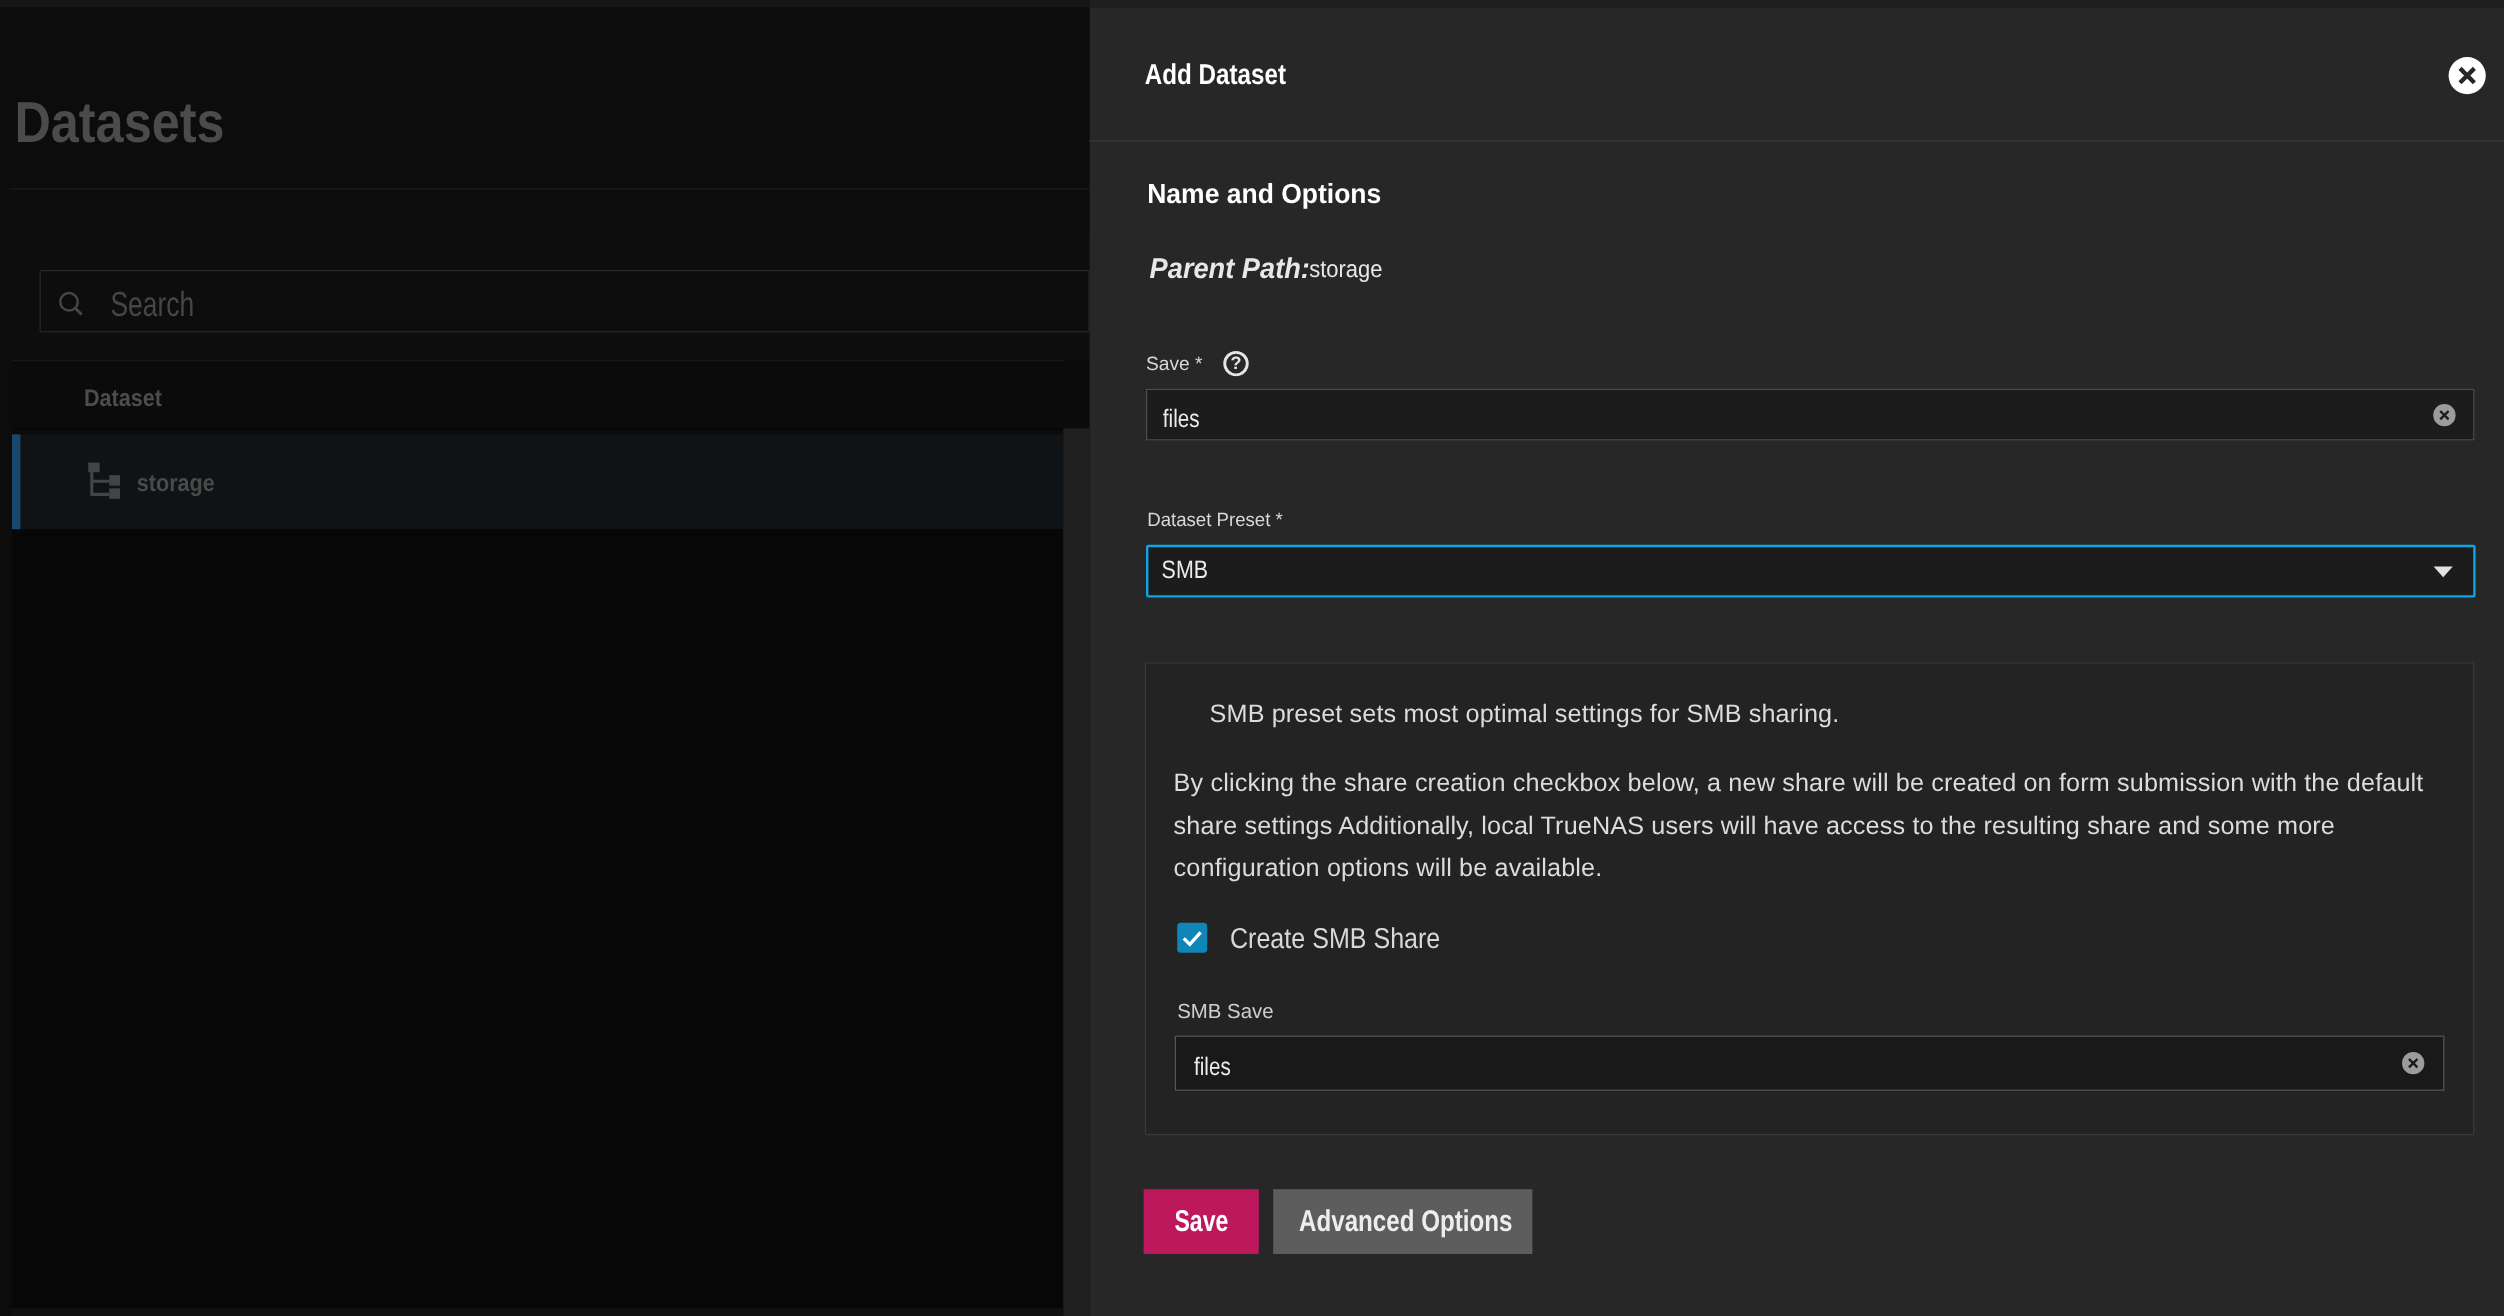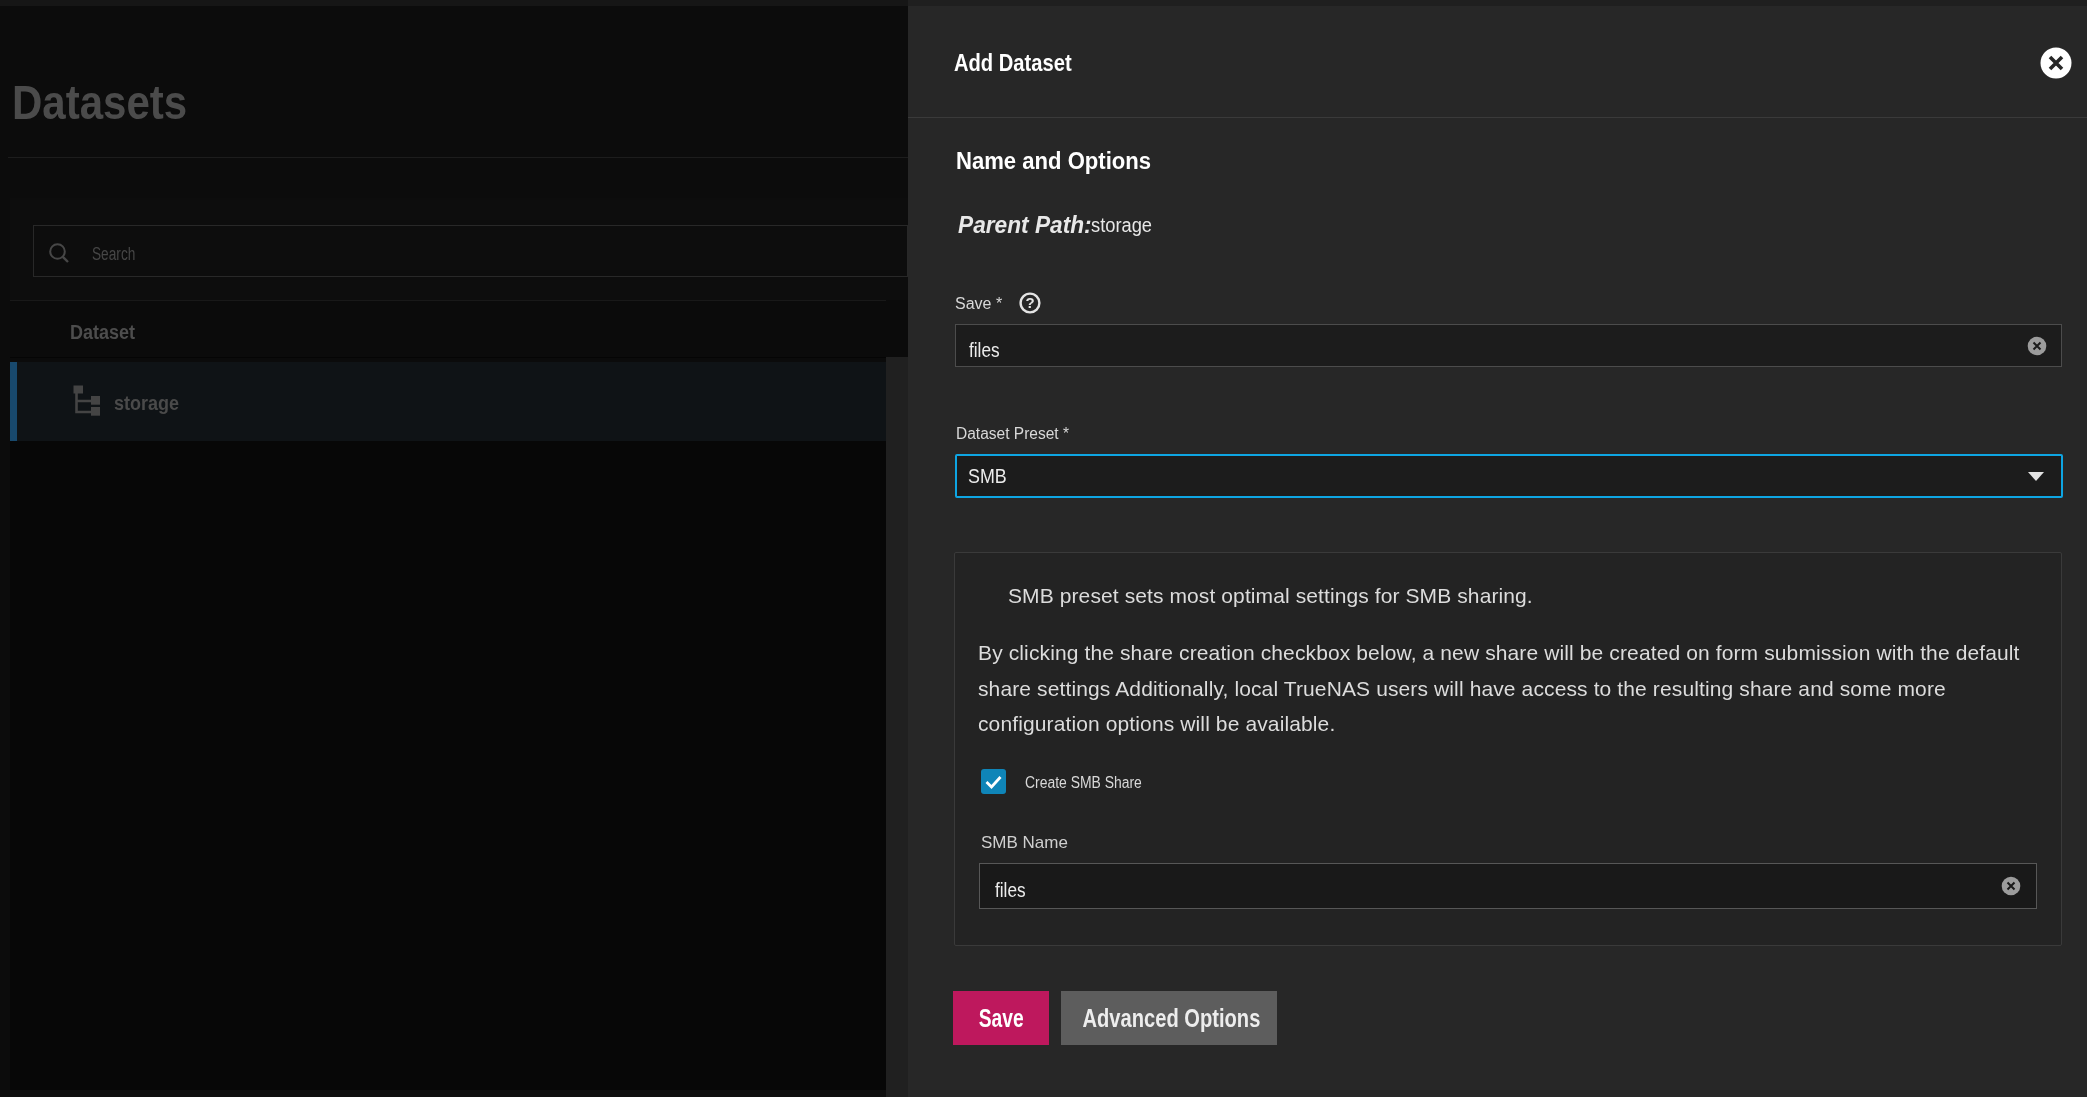--- a/index.html
+++ b/index.html
@@ -24,21 +24,21 @@
   <div class="abs" style="left:10px;top:441px;width:876px;height:656px;background:#070707;"></div>
   <div class="abs" style="left:886px;top:357px;width:22px;height:740px;background:#202020;"></div>
 
   <div class="abs" style="left:10px;top:198px;width:898px;height:102px;background:#0d0d0d;"></div>
 
   <div class="abs" style="left:33px;top:225px;width:875px;height:52px;border:1px solid #282828;"></div>
   <svg class="abs" style="left:46px;top:240px;" width="26" height="26" viewBox="0 0 26 26">
     <circle cx="11.5" cy="11.5" r="7.3" fill="none" stroke="#474747" stroke-width="2"></circle>
     <line x1="16.8" y1="16.8" x2="22" y2="22" stroke="#474747" stroke-width="2.4"></line>
   </svg>
-  <div class="abs" style="left:92px;top:243px;font-size:18px;color:#464646;line-height:22px;"><span class="sx" style="transform:scaleX(0.76);">Search</span></div>
+  <div class="abs" style="left:92px;top:243px;font-size:29px;color:#464646;line-height:22px;"><span class="sx" style="transform:scaleX(0.76);">Search</span></div>
 
   <div class="abs" style="left:10px;top:300px;width:876px;height:1px;background:#191919;"></div>
   <div class="abs" style="left:70px;top:322px;font-size:20px;font-weight:bold;color:#4d4d4d;line-height:20px;"><span class="sx" style="transform:scaleX(0.90);">Dataset</span></div>
   <div class="abs" style="left:10px;top:357px;width:876px;height:1px;background:#050505;"></div>
 
   <div class="abs" style="left:10px;top:362px;width:876px;height:79px;background:#0f1316;border-left:7px solid #18496d;"></div>
   <svg class="abs" style="left:72px;top:384px;" width="32" height="32" viewBox="0 0 32 32">
     <rect x="1.5" y="1.5" width="9.5" height="8" fill="#444444"></rect>
     <rect x="19" y="12" width="9" height="8.7" fill="#444444"></rect>
     <rect x="19" y="23" width="9" height="8.7" fill="#444444"></rect>
@@ -78,23 +78,23 @@
   <div class="abs" style="left:2028px;top:472px;width:0;height:0;border-left:8px solid transparent;border-right:8px solid transparent;border-top:9.5px solid #e2e2e2;"></div>
 
   <div class="abs" style="left:954px;top:552px;width:1108px;height:394px;background:#232323;border:1px solid #3a3a3a;border-radius:2px;"></div>
   <div class="abs" style="left:1008px;top:585px;font-size:21px;color:#dcdcdc;line-height:21px;letter-spacing:0.1px;text-align:center;">SMB preset sets most optimal settings for SMB sharing.</div>
   <div class="abs" style="left:978px;top:635px;width:1060px;font-size:21px;color:#dcdcdc;line-height:35.5px;letter-spacing:0.12px;">By clicking the share creation checkbox below, a new share will be created on form submission with the default share settings Additionally, local TrueNAS users will have access to the resulting share and some more configuration options will be available.</div>
 
   <div class="abs" style="left:981px;top:769px;width:25px;height:25px;background:#0f85b8;border-radius:3px;"></div>
   <svg class="abs" style="left:981px;top:769px;" width="25" height="25" viewBox="0 0 25 25">
     <path d="M5.5 13 L10.5 18 L19.5 8" fill="none" stroke="#ffffff" stroke-width="2.8"></path>
   </svg>
-  <div class="abs" style="left:1025px;top:773px;font-size:16px;color:#d8d8d8;line-height:20px;"><span class="sx" style="transform:scaleX(0.87);">Create SMB Share</span></div>
+  <div class="abs" style="left:1025px;top:773px;font-size:24px;color:#d8d8d8;line-height:20px;"><span class="sx" style="transform:scaleX(0.87);">Create SMB Share</span></div>
 
-  <div class="abs" style="left:981px;top:834px;font-size:17px;color:#cfcfcf;line-height:17px;">SMB Name</div>
+  <div class="abs" style="left:981px;top:834px;font-size:17px;color:#cfcfcf;line-height:17px;">SMB Save</div>
   <div class="abs" style="left:979px;top:863px;width:1058px;height:46px;background:#191919;border:1px solid #575757;"></div>
   <div class="abs" style="left:995px;top:879px;font-size:21px;color:#ececec;line-height:21px;"><span class="sx" style="transform:scaleX(0.82);">files</span></div>
   <svg class="abs" style="left:2001px;top:876px;" width="20" height="20" viewBox="0 0 20 20">
     <circle cx="10" cy="10" r="9.3" fill="#9c9c9c"></circle>
     <path d="M6.5 6.5 L13.5 13.5 M13.5 6.5 L6.5 13.5" stroke="#191919" stroke-width="2"></path>
   </svg>
 
   <div class="abs" style="left:953px;top:991px;width:96px;height:54px;background:#be185d;color:#ffffff;font-size:25px;font-weight:bold;text-align:center;line-height:54px;"><span class="sx" style="transform:scaleX(0.77);transform-origin:center;">Save</span></div>
   <div class="abs" style="left:1061px;top:991px;width:216px;height:54px;background:#5d5d5d;color:#ededed;font-size:25px;font-weight:bold;text-align:center;line-height:54px;"><span class="sx" style="transform:scaleX(0.805);transform-origin:center;">Advanced Options</span></div>
 

